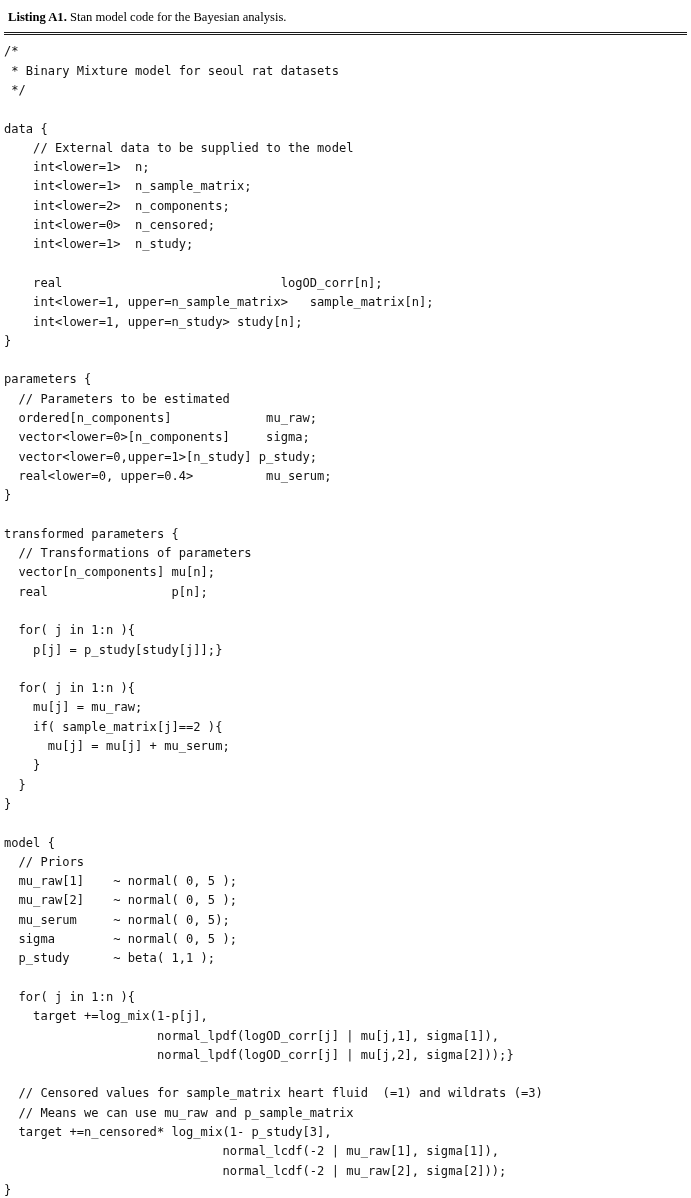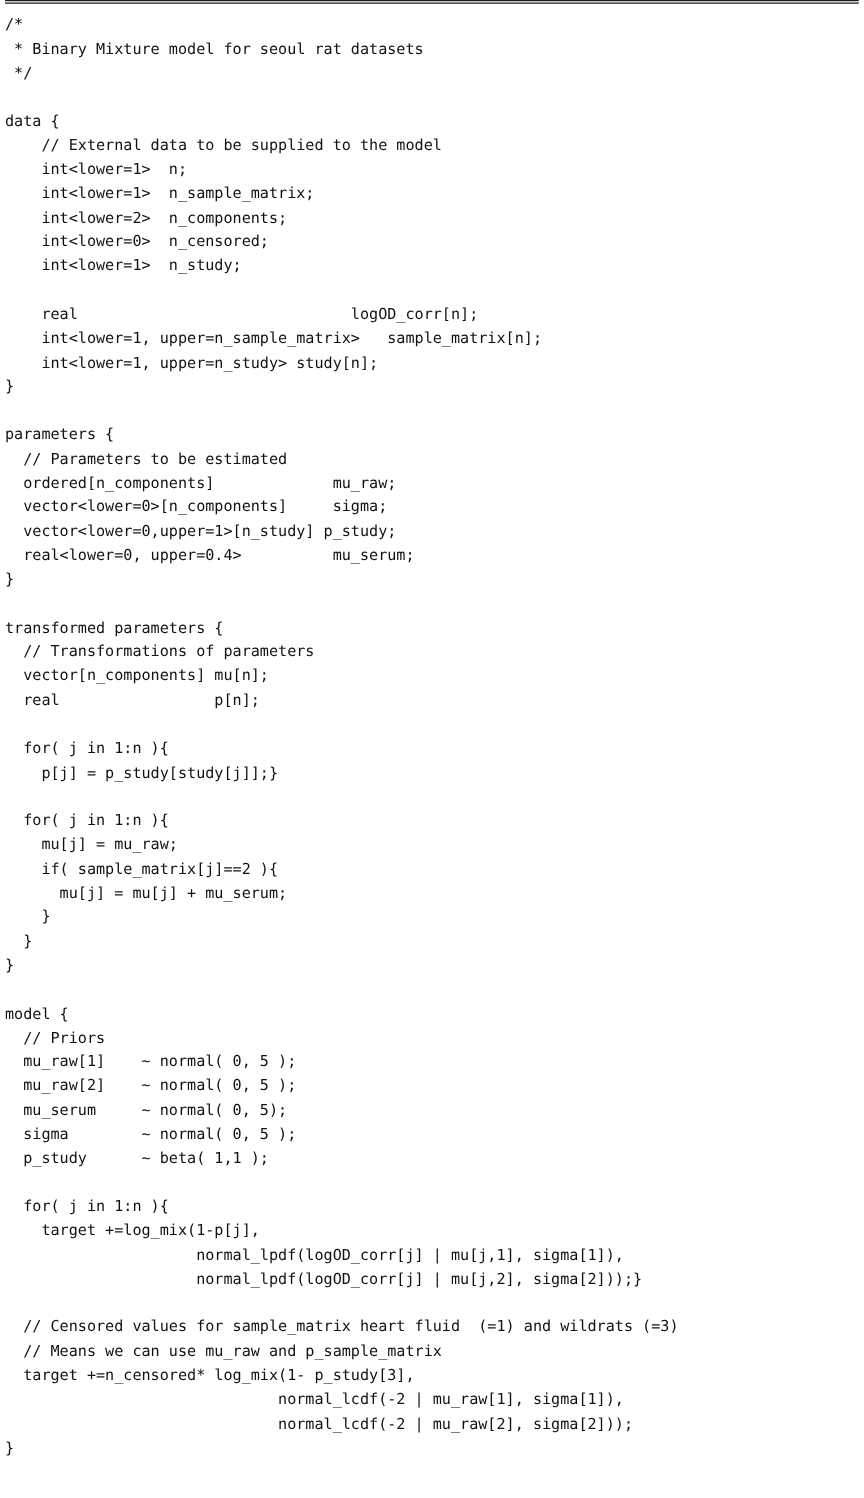--- a/index.html
+++ b/index.html
@@ -57,18 +57,21 @@
     white-space: pre;
     min-height: 19.3px;
     display: block;
   }
 </style>
 </head>
 <body>
 
 <div id="listing-figure">
 
+  <div class="caption">
+    <span class="caption-label">Listing A1.</span><span class="caption-text"> Stan model code for the Bayesian analysis.</span>
+  </div>
 
   <div class="rule-top"></div>
 
   <pre class="code-block" id="code-block"><span class="code-line">/*</span><span class="code-line"> * Binary Mixture model for seoul rat datasets</span><span class="code-line"> */</span><span class="code-line">&nbsp;</span><span class="code-line">data {</span><span class="code-line">    // External data to be supplied to the model</span><span class="code-line">    int&lt;lower=1&gt;  n;</span><span class="code-line">    int&lt;lower=1&gt;  n_sample_matrix;</span><span class="code-line">    int&lt;lower=2&gt;  n_components;</span><span class="code-line">    int&lt;lower=0&gt;  n_censored;</span><span class="code-line">    int&lt;lower=1&gt;  n_study;</span><span class="code-line">&nbsp;</span><span class="code-line">    real                              logOD_corr[n];</span><span class="code-line">    int&lt;lower=1, upper=n_sample_matrix&gt;   sample_matrix[n];</span><span class="code-line">    int&lt;lower=1, upper=n_study&gt; study[n];</span><span class="code-line">}</span><span class="code-line">&nbsp;</span><span class="code-line">parameters {</span><span class="code-line">  // Parameters to be estimated</span><span class="code-line">  ordered[n_components]             mu_raw;</span><span class="code-line">  vector&lt;lower=0&gt;[n_components]     sigma;</span><span class="code-line">  vector&lt;lower=0,upper=1&gt;[n_study] p_study;</span><span class="code-line">  real&lt;lower=0, upper=0.4&gt;          mu_serum;</span><span class="code-line">}</span><span class="code-line">&nbsp;</span><span class="code-line">transformed parameters {</span><span class="code-line">  // Transformations of parameters</span><span class="code-line">  vector[n_components] mu[n];</span><span class="code-line">  real                 p[n];</span><span class="code-line">&nbsp;</span><span class="code-line">  for( j in 1:n ){</span><span class="code-line">    p[j] = p_study[study[j]];}</span><span class="code-line">&nbsp;</span><span class="code-line">  for( j in 1:n ){</span><span class="code-line">    mu[j] = mu_raw;</span><span class="code-line">    if( sample_matrix[j]==2 ){</span><span class="code-line">      mu[j] = mu[j] + mu_serum;</span><span class="code-line">    }</span><span class="code-line">  }</span><span class="code-line">}</span><span class="code-line">&nbsp;</span><span class="code-line">model {</span><span class="code-line">  // Priors</span><span class="code-line">  mu_raw[1]    ~ normal( 0, 5 );</span><span class="code-line">  mu_raw[2]    ~ normal( 0, 5 );</span><span class="code-line">  mu_serum     ~ normal( 0, 5);</span><span class="code-line">  sigma        ~ normal( 0, 5 );</span><span class="code-line">  p_study      ~ beta( 1,1 );</span><span class="code-line">&nbsp;</span><span class="code-line">  for( j in 1:n ){</span><span class="code-line">    target +=log_mix(1-p[j],</span><span class="code-line">                     normal_lpdf(logOD_corr[j] | mu[j,1], sigma[1]),</span><span class="code-line">                     normal_lpdf(logOD_corr[j] | mu[j,2], sigma[2]));}</span><span class="code-line">&nbsp;</span><span class="code-line">  // Censored values for sample_matrix heart fluid  (=1) and wildrats (=3)</span><span class="code-line">  // Means we can use mu_raw and p_sample_matrix</span><span class="code-line">  target +=n_censored* log_mix(1- p_study[3],</span><span class="code-line">                              normal_lcdf(-2 | mu_raw[1], sigma[1]),</span><span class="code-line">                              normal_lcdf(-2 | mu_raw[2], sigma[2]));</span><span class="code-line">}</span></pre>
 
 </div>
 
 </body></html>

